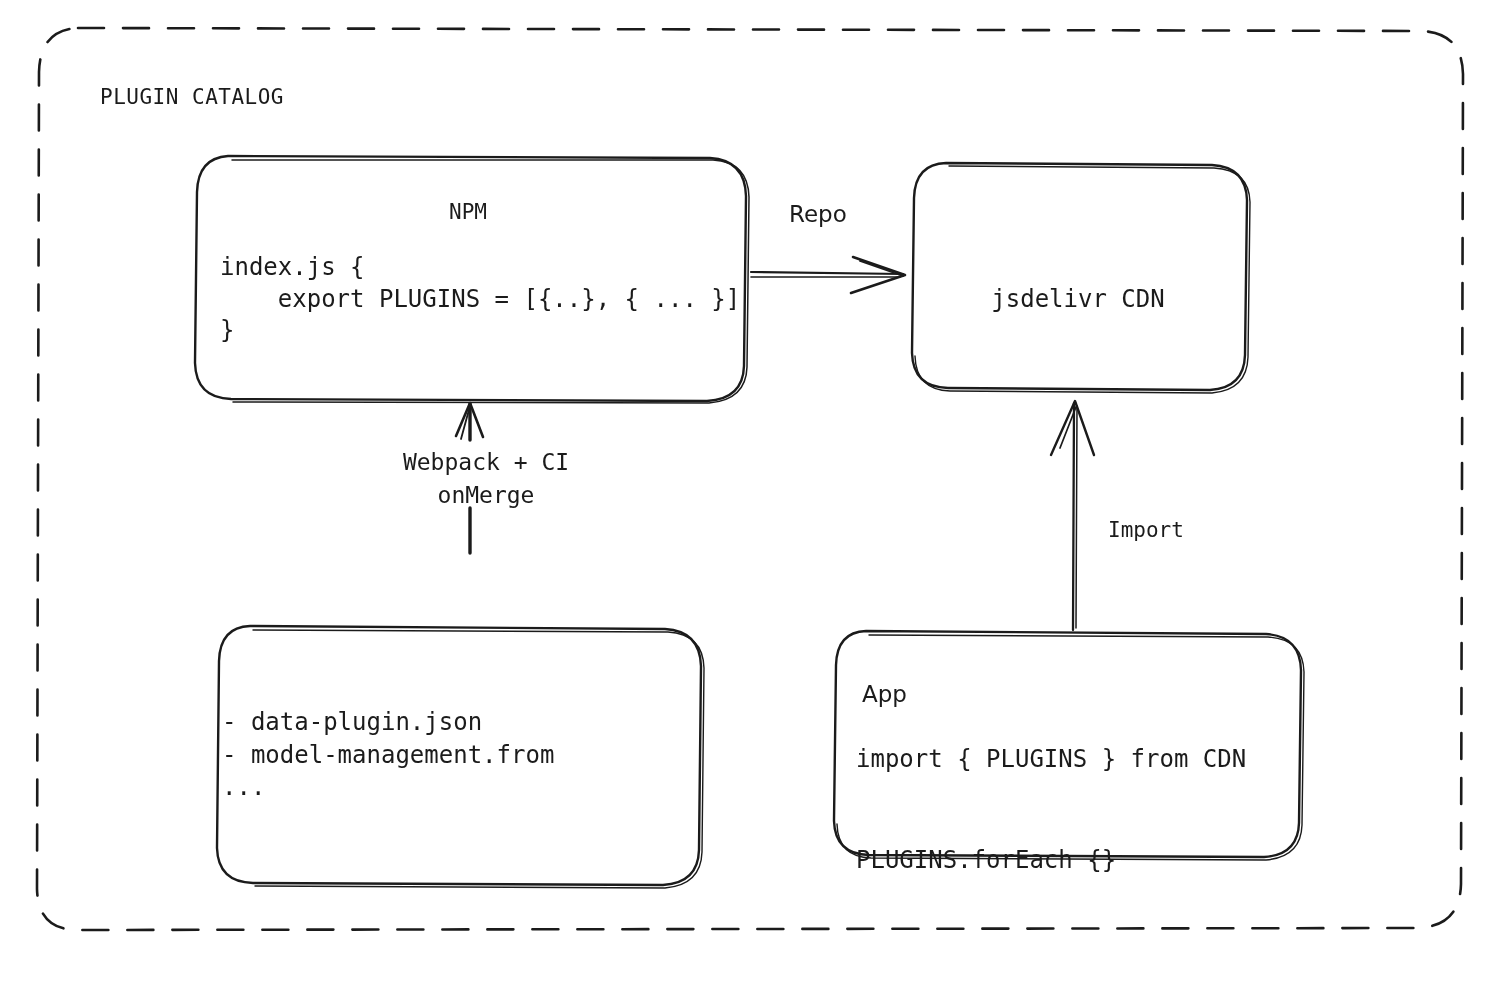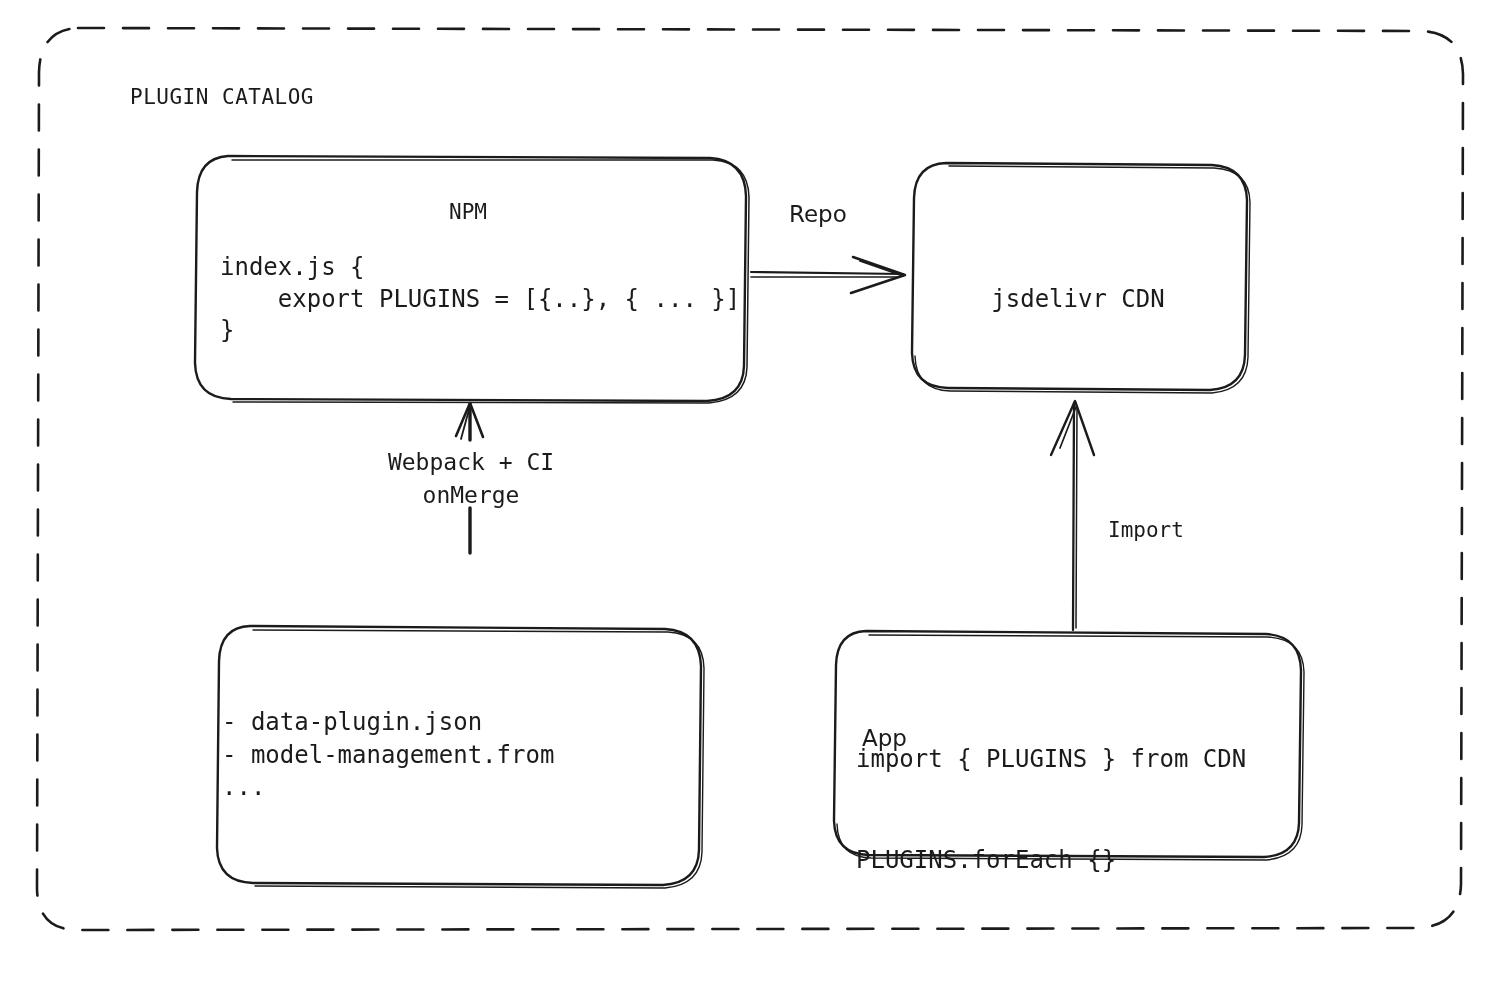--- a/index.html
+++ b/index.html
@@ -35,21 +35,20 @@
   .sans {
     font-family: "DejaVu Sans", sans-serif;
   }
 
   
   #group-title {
     left: 100px;
     top: 82px;
     font-size: 21px;
     letter-spacing: 0.5px;
-    margin-left: 30px;
   }
 
   
   #npm-title {
     left: 190px;
     top: 197px;
     width: 556px;
     text-align: center;
     font-size: 21px;
   }
@@ -72,21 +71,21 @@
 
   
   #cache-label {
     left: 789px;
     top: 198px;
     font-size: 23px;
   }
 
   
   #webpack-label {
-    left: 331px;
+    left: 346px;
     top: 446px;
     width: 280px;
     text-align: center;
     font-size: 23px;
     line-height: 1.42;
   }
 
   
   #import-label {
     left: 1108px;
@@ -109,21 +108,20 @@
     top: 706px;
     font-size: 24px;
     line-height: 1.36;
   }
 
   
   #app-title {
     left: 862px;
     top: 678px;
     font-size: 23px;
-    margin-top: 44px;
   }
   #app-code {
     left: 856px;
     top: 734px;
     font-size: 24px;
     line-height: 2.1;
   }
 </style>
 </head>
 <body>

